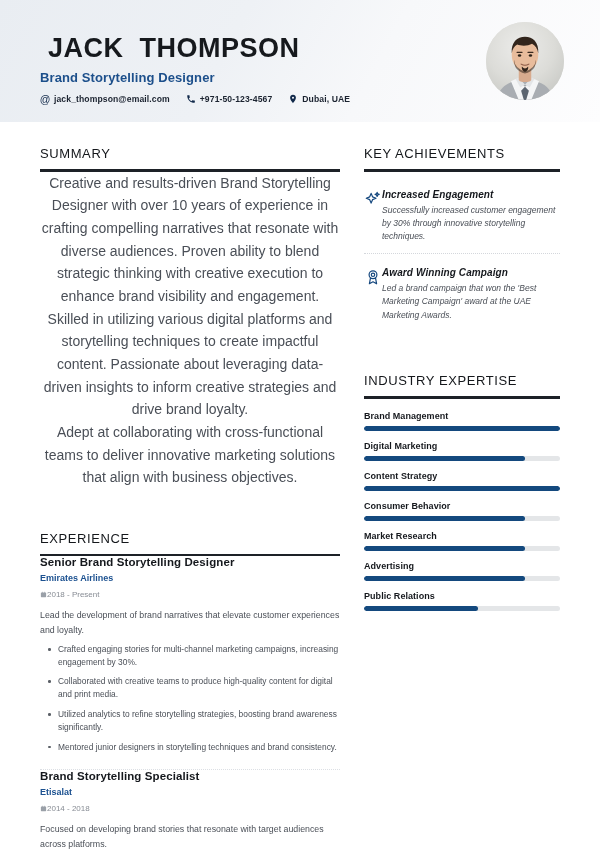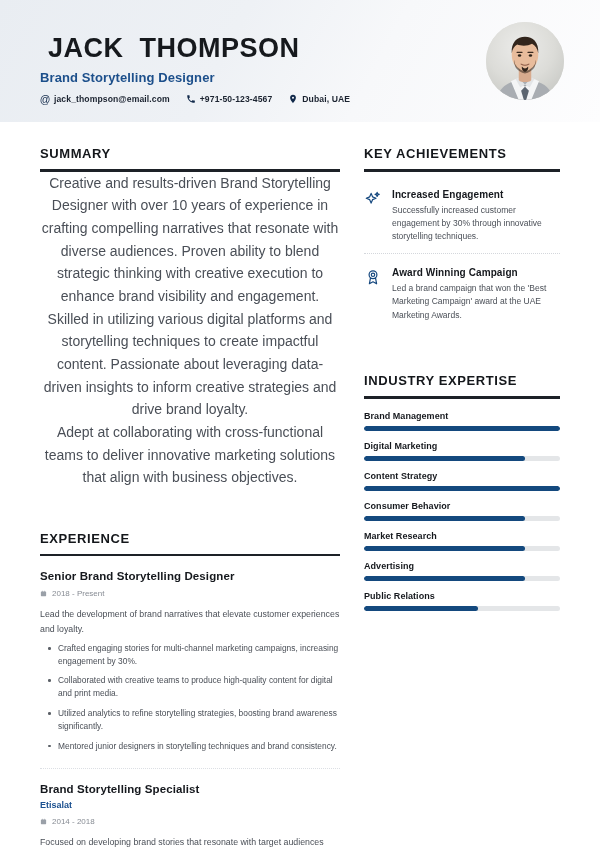--- a/index.html
+++ b/index.html
@@ -94,21 +94,21 @@
     padding: 0 36px 0 40px;
     box-sizing: border-box;
     gap: 24px;
   }
   .col-left  { width: 300px; flex: 0 0 300px; }
   .col-right { width: 196px; flex: 0 0 196px; }
 
   .section { margin-top: 24px; }
   .section-title {
     font-size: 13px;
-    font-weight: bold;
+    font-weight: normal;
     letter-spacing: 0.6px;
     color: #14171b;
     text-transform: uppercase;
   }
   .section-rule {
     margin-top: 8px;
     height: 2.5px;
     background: #1d2127;
   }
 
@@ -117,22 +117,22 @@
     line-height: 1.62;
     color: #4a4f57;
     text-align: center;
   }
   .para:first-of-type { margin-top: 15px; }
 
   
   .ach-list { margin-top: 12px; }
   .ach {
     display: flex;
-    gap: 10px;
     padding: 5px 0 9px 0;
+    font-style: italic;
   }
   .ach + .ach { border-top: 1px dotted #d4d7dc; padding-top: 13px; }
   .ach-icon {
     flex: 0 0 18px;
     width: 18px;
     height: 18px;
     color: #14477e;
     margin-top: 1px;
   }
   .ach-icon svg { display: block; width: 100%; height: 100%; }
@@ -144,39 +144,38 @@
     letter-spacing: 0.1px;
   }
   .ach-desc {
     margin-top: 4px;
     font-size: 8.5px;
     line-height: 1.58;
     color: #4a4f57;
   }
 
   
-  .job { padding-top: 14px; }
+  .job { }
   .job-sep { margin-top: 16px; border-top: 1px dotted #dcdfe4; }
   .job-role {
     font-size: 11.5px;
     font-weight: bold;
     color: #15181d;
     letter-spacing: 0.1px;
   }
   .job-company {
     margin-top: 5px;
     font-size: 9px;
     font-weight: bold;
     color: #1c5190;
   }
   .job-date {
     margin-top: 7px;
     display: flex;
     align-items: center;
-    gap: 5px;
     font-size: 8px;
     color: #878c94;
   }
   .cal-icon {
     width: 7px; height: 7px;
     color: #9aa0a8;
     flex: 0 0 auto;
   }
   .cal-icon svg { display:block; width:100%; height:100%; }
   .job-summary {
@@ -315,20 +314,21 @@
         <div class="para">Skilled in utilizing various digital platforms and storytelling techniques to create impactful content. Passionate about leveraging data-driven insights to inform creative strategies and drive brand loyalty.</div>
         <div class="para">Adept at collaborating with cross-functional teams to deliver innovative marketing solutions that align with business objectives.</div>
       </div>
 
       <div class="section" style="margin-top:42px;">
         <div class="section-title">EXPERIENCE</div>
         <div class="section-rule"></div>
 
         <div class="job">
           <div class="job-role">Senior Brand Storytelling Designer</div>
+          <div class="job-company">Emirates Airlines</div>
           <div class="job-date">
             <span class="cal-icon">
               <svg viewBox="0 0 24 24" fill="currentColor">
                   <rect x="3" y="5" width="18" height="16" rx="2"></rect>
                   <rect x="7" y="2" width="2" height="5" rx="1"></rect>
                   <rect x="15" y="2" width="2" height="5" rx="1"></rect>
                 </svg>
             </span>
             <span>2018 - Present</span>
           </div>

